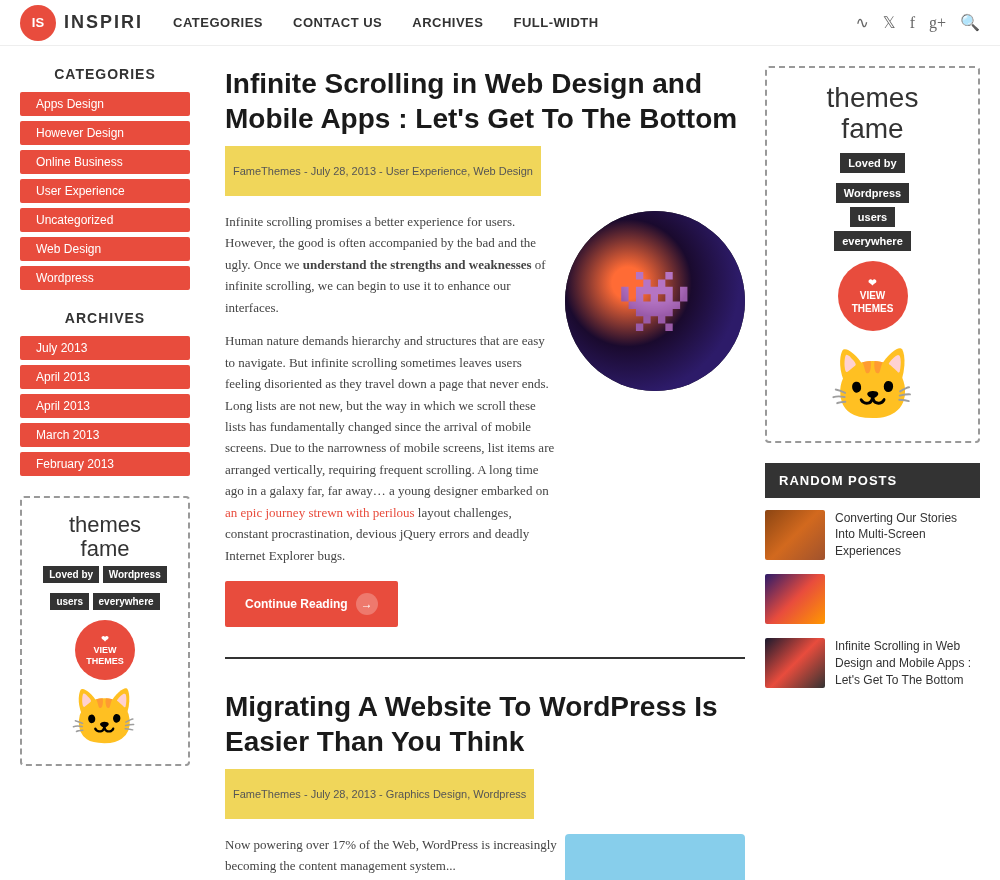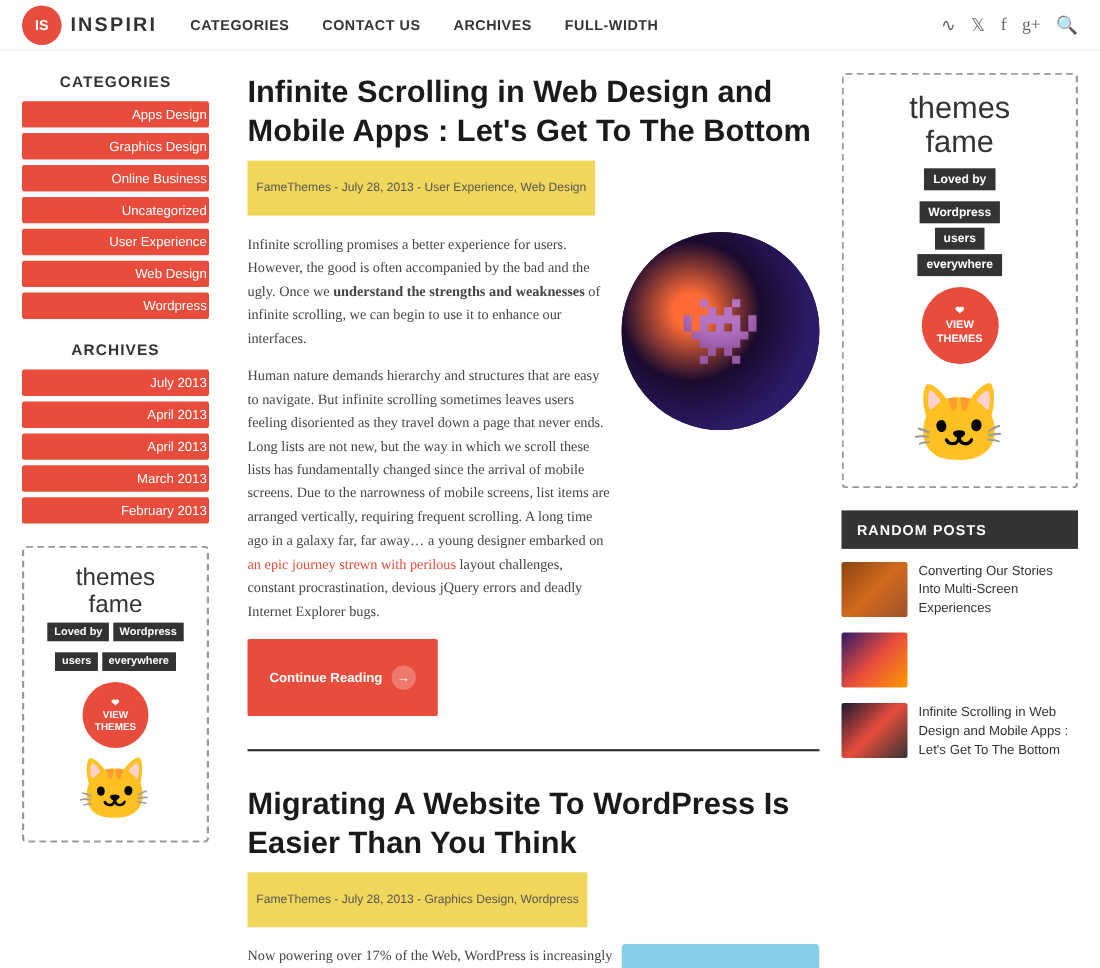--- a/index.html
+++ b/index.html
@@ -88,22 +88,22 @@
     }
     .sidebar-tags {
       display: flex;
       flex-direction: column;
       gap: 5px;
       margin-bottom: 20px;
     }
     .sidebar-tag {
       background: #e84c3d;
       color: #fff;
-      text-align: right;
-      padding: 5px 2px;
+      text-align: left;
+      padding: 5px 16px;
       font-size: 12px;
       font-family: Arial, sans-serif;
       cursor: pointer;
       border-radius: 2px;
     }
     .sidebar-ad {
       border: 2px dashed #999;
       border-radius: 4px;
       padding: 15px 10px;
       margin-top: 10px;
@@ -192,21 +192,21 @@
       flex-shrink: 0;
       background: #222;
       display: flex; align-items: center; justify-content: center;
     }
     .continue-btn {
       display: inline-flex;
       align-items: center;
       gap: 8px;
       background: #e84c3d;
       color: #fff;
-      padding: 24px 20px;
+      padding: 12px 20px;
       font-family: Arial, sans-serif;
       font-size: 12px;
       font-weight: bold;
       border: none;
       cursor: pointer;
       margin-top: 15px;
       border-radius: 2px;
     }
     .continue-arrow {
       width: 22px; height: 22px;
@@ -365,24 +365,24 @@
     <span class="header-icon">🔍</span>
   </div>
 </header>
 
 <div class="page-container">
 
   <aside class="sidebar">
     <div class="sidebar-section-title">CATEGORIES</div>
     <div class="sidebar-tags">
       <div class="sidebar-tag">Apps Design</div>
-      <div class="sidebar-tag">Graphics Design</div>
+      <div class="sidebar-tag">However Design</div>
       <div class="sidebar-tag">Online Business</div>
+      <div class="sidebar-tag">User Experience</div>
       <div class="sidebar-tag">Uncategorized</div>
-      <div class="sidebar-tag">User Experience</div>
       <div class="sidebar-tag">Web Design</div>
       <div class="sidebar-tag">Wordpress</div>
     </div>
 
     <div class="sidebar-section-title">ARCHIVES</div>
     <div class="sidebar-tags">
       <div class="sidebar-tag">July 2013</div>
       <div class="sidebar-tag">April 2013</div>
       <div class="sidebar-tag">April 2013</div>
       <div class="sidebar-tag">March 2013</div>

